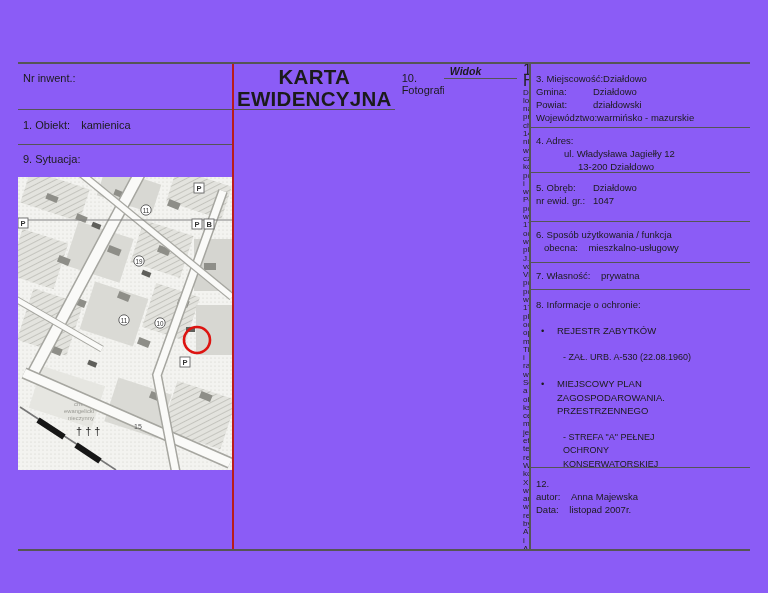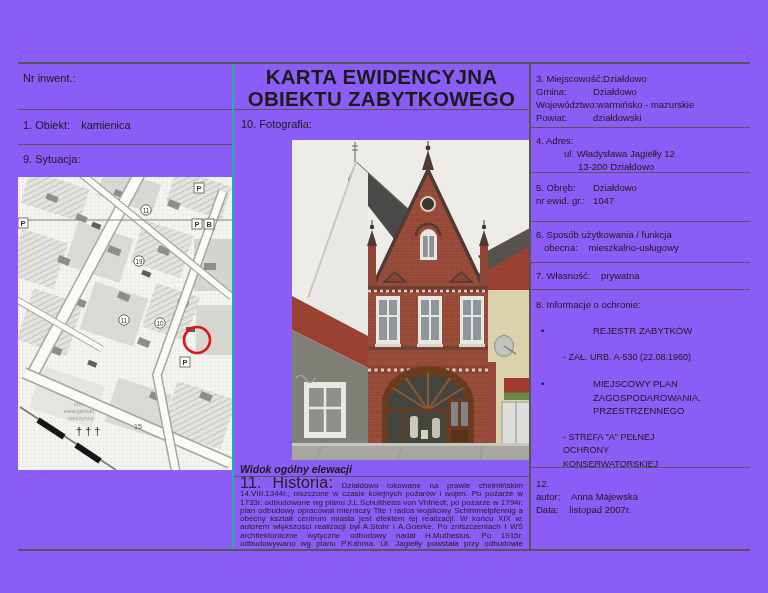--- a/index.html
+++ b/index.html
@@ -2,22 +2,22 @@
 <html><head>
 <meta charset="utf-8">
 <style>
   html,body{margin:0;padding:0;background:#ffffff;}
   .page{position:relative;width:768px;height:593px;background:#8b5cf6;overflow:hidden;
         font-family:"Liberation Sans",sans-serif;color:#1b1b1b;}
   .card{position:absolute;left:18px;top:62px;width:732px;height:485px;
         border-top:2px solid #555;border-bottom:2px solid #555;display:flex;}
   .col{box-sizing:border-box;position:relative;}
   .col-left{width:214px;display:flex;flex-direction:column;}
-  .col-mid{width:299px;border-left:2px solid #14b8a6;border-right:2px solid #555;
-           display:flex;flex-direction:column;}
+  .col-mid{width:299px;border-left:2px solid #b91c1c;border-right:2px solid #555;
+           display:flex;flex-direction:row;}
   .col-right{flex:1;display:flex;flex-direction:column;}
   .row{box-sizing:border-box;position:relative;overflow:hidden;}
   .bb{border-bottom:1.6px solid #555;}
   .lab{font-size:11px;}
   .cell-pad{padding:8px 4px 0 5px;}
   
   .r-nr{height:46px;}
   .r-ob{height:35px;padding-top:9px;}
   .r-dat{height:40px;padding-top:9px;}
   .r-syt{flex:1;}
@@ -41,21 +41,21 @@
   .r6{height:41px;}
   .r7{height:27px;}
   .r8{height:178px;padding-top:8px !important;}
   .r12{flex:1;padding-top:9px !important;}
   .kv{display:flex;}
   .kv .k{flex:none;min-width:57px;}
   .ind1{padding-left:28px;}
   .ind2{padding-left:42px;}
   .bi{display:flex;margin-top:13px;}
   .bi .dot{width:16px;padding-left:5px;flex:none;}
-  .bi .btxt{line-height:13.5px;margin-left:36px;}
+  .bi .btxt{line-height:13.5px;}
   .bline{display:block;}
   .sub{margin:13px 0 0 27px;font-size:9px;line-height:13.5px;white-space:nowrap;}
   .mt13{}
   svg text{font-family:"Liberation Sans",sans-serif;}
 </style>
 </head>
 <body>
 
 <div class="page">
   <div class="card">
@@ -353,26 +353,26 @@
       <div class="row bb r3">
         <div class="kv">
             <span class="k">3. Miejscowość:</span>
           <span>Działdowo</span>
           </div>
         <div class="kv">
             <span class="k">Gmina:</span>
           <span>Działdowo</span>
           </div>
         <div class="kv">
+            <span class="k">Powiat:</span>
+          <span>działdowski</span>
+          </div>
+        <div class="kv">
             <span class="k">Województwo:</span>
           <span>warmińsko - mazurskie</span>
-          </div>
-        <div class="kv">
-            <span class="k">Powiat:</span>
-          <span>działdowski</span>
           </div>
       </div>
       <div class="row bb r4">
         <div>4. Adres:</div>
         <div class="ind1">ul. Władysława Jagiełły 12</div>
         <div class="ind2">13-200 Działdowo</div>
       </div>
       <div class="row bb r5">
         <div class="kv">
             <span class="k">5. Obręb:</span>

